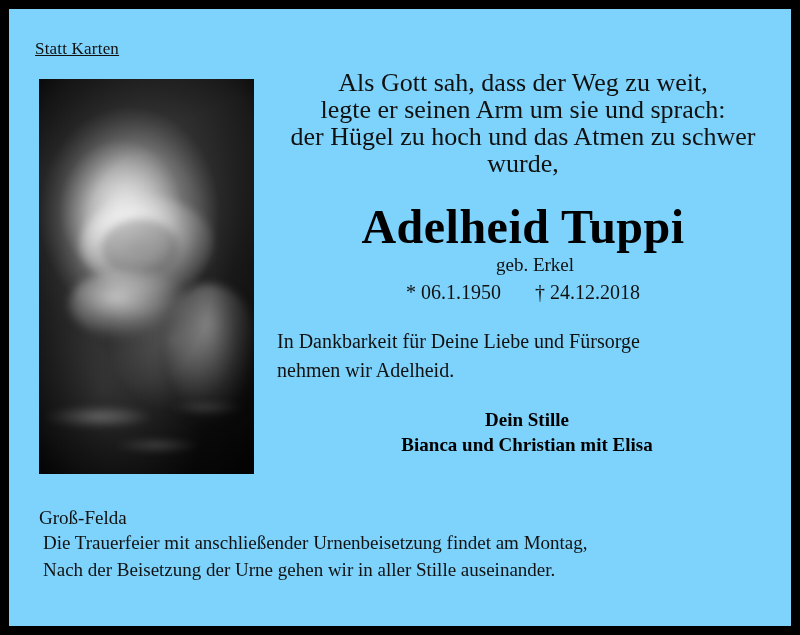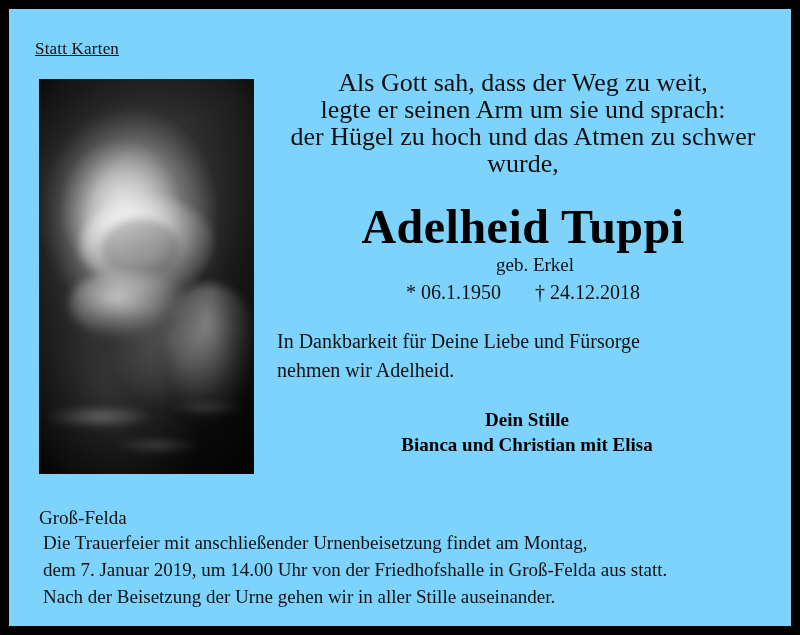--- a/index.html
+++ b/index.html
@@ -207,18 +207,17 @@
 
     <div class="family">
       <div>Dein Stille</div>
       <div>Bianca und Christian mit Elisa</div>
     </div>
 
     <div class="place">Groß-Felda</div>
 
     <div class="ceremony">
       <div>Die Trauerfeier mit anschließender Urnenbeisetzung findet am Montag,</div>
-      <div>dem 7. Januar 2019, um 14.00 Uhr von der Friedhofshalle in Groß-Felda aus statt.</div>
       <div>Nach der Beisetzung der Urne gehen wir in aller Stille auseinander.</div>
     </div>
 
   </div>
 </div>
 
 </body></html>

